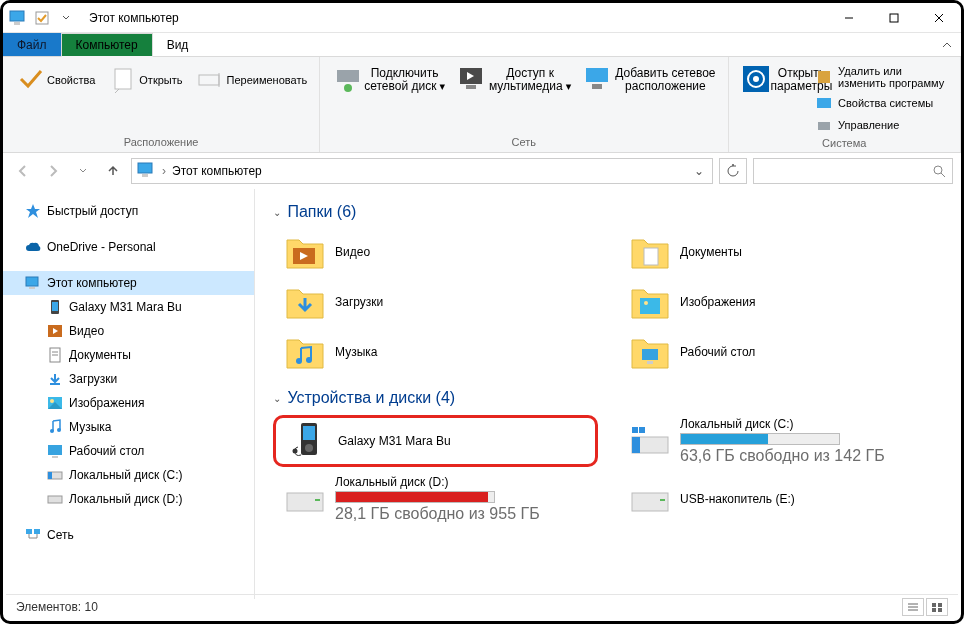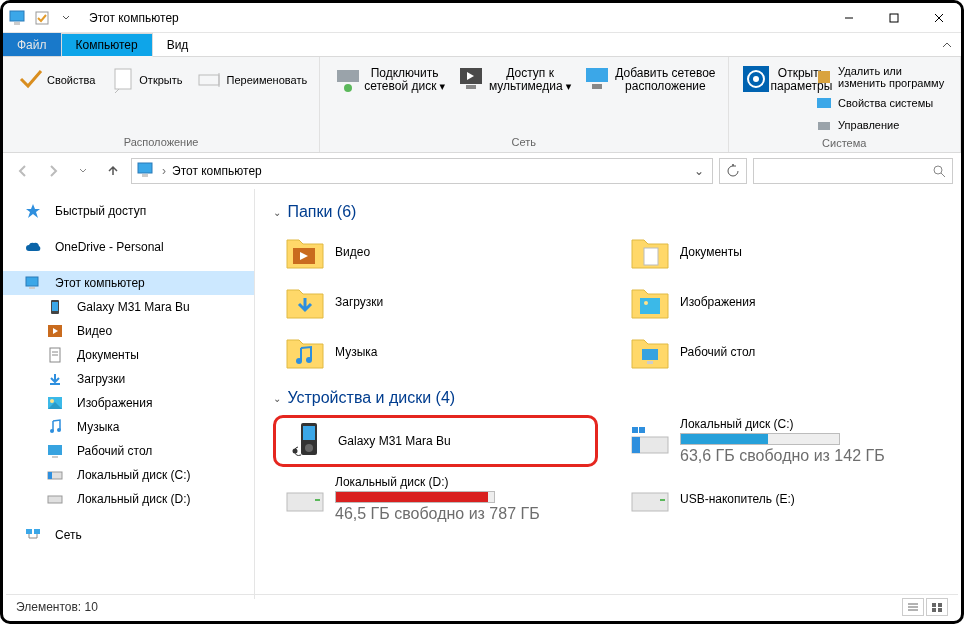--- a/index.html
+++ b/index.html
@@ -9,22 +9,22 @@
 .titlebar { height: 30px; display: flex; align-items: center; background: #fff; border-bottom: 1px solid #e5e5e5; }
 .titlebar .qat { display: flex; align-items: center; gap: 2px; padding: 0 4px; }
 .titlebar .qat-icon { width: 22px; height: 22px; display: flex; align-items: center; justify-content: center; border: 1px solid transparent; }
 .titlebar .title { margin-left: 8px; color: #000; }
 .titlebar .win-controls { margin-left: auto; display: flex; }
 .titlebar .win-btn { width: 45px; height: 30px; display: flex; align-items: center; justify-content: center; color: #000; }
 
 
 .tabs { height: 24px; display: flex; align-items: stretch; background: #fff; border-bottom: 1px solid #dadada; }
 .tabs .tab { padding: 0 14px; display: flex; align-items: center; font-size: 12px; cursor: default; }
-.tabs .tab.file { background: #1979ca; color: #e5e5e5; }
-.tabs .tab.active { background: #0ea5e9; border-top: 1px solid #dadada; border-left: 1px solid #dadada; border-right: 1px solid #dadada; border-bottom: 1px solid #f5f6f7; margin-bottom: -1px; }
+.tabs .tab.file { background: #1979ca; color: #0f172a; }
+.tabs .tab.active { background: #15803d; border-top: 1px solid #dadada; border-left: 1px solid #dadada; border-right: 1px solid #dadada; border-bottom: 1px solid #f5f6f7; margin-bottom: -1px; }
 .tabs .collapse { margin-left: auto; width: 28px; display: flex; align-items: center; justify-content: center; }
 
 
 .ribbon { height: 96px; background: #f5f6f7; border-bottom: 1px solid #dadada; display: flex; }
 .ribbon-group { border-right: 1px solid #e1e1e1; display: flex; flex-direction: column; }
 .ribbon-group .group-body { flex: 1; display: flex; align-items: flex-start; padding: 4px 6px 0 6px; }
 .ribbon-group .group-label { text-align: center; font-size: 11px; color: #666; padding: 2px 0 4px 0; }
 .rbtn-big { display: flex; flex-direction: row; align-items: center; justify-content: flex-start; padding: 2px 6px; min-width: 52px; cursor: default; }
 .rbtn-big .ic { width: 32px; height: 32px; margin-bottom: 2px; display:flex; align-items:center; justify-content:center; }
 .rbtn-big .lbl { font-size: 11px; text-align: center; line-height: 13px; }
@@ -42,21 +42,21 @@
 .addr-box .chev { color: #777; padding: 0 4px; }
 .addr-box .crumb { padding: 0 2px; }
 .addr-box .drop { margin-left: auto; padding: 0 6px; color: #555; }
 .icon-btn { width: 28px; height: 26px; border: 1px solid #ccc; display: flex; align-items: center; justify-content: center; color: #555; }
 .search-box { width: 200px; height: 26px; border: 1px solid #ccc; display: flex; align-items: center; padding: 0 6px; color: #888; }
 .search-box .sicon { margin-left: auto; }
 
 
 .body { display: flex; height: 410px; }
 .navpane { width: 252px; border-right: 1px solid #e5e5e5; padding: 10px 0; overflow: hidden; }
-.nav-item { display: flex; align-items: center; height: 24px; padding-left: 22px; gap: 14px; cursor: default; }
+.nav-item { display: flex; align-items: center; height: 24px; padding-left: 22px; gap: 6px; cursor: default; }
 .nav-item.indent { padding-left: 44px; }
 .nav-item.selected { background: #cce8ff; }
 .nav-item .ic { width: 16px; height: 16px; display:flex; align-items:center; justify-content:center; }
 .nav-spacer { height: 12px; }
 
 .content { flex: 1; padding: 10px 18px; overflow: hidden; }
 .section-header { display: flex; align-items: center; gap: 6px; color: #1a5fb4; margin-bottom: 8px; margin-top: 4px; }
 .section-header .chev { color: #555; font-size: 10px; }
 .section-header .title { color: #003d8f; font-size: 16px; }
 .folder-grid { display: grid; grid-template-columns: 1fr 1fr; gap: 4px 20px; margin-bottom: 14px; }
@@ -528,21 +528,21 @@
             <svg width="40" height="32">
               <rect x="2" y="10" width="36" height="18" fill="#e8e8e8" stroke="#bbb"></rect>
               <rect x="30" y="16" width="5" height="2" fill="#5bb85b"></rect>
             </svg>
           </div>
         <div class="drive-info">
           <span>Локальный диск (D:)</span>
           <div class="drive-bar">
               <div class="fill" style="width:96%;background:#d9201f"></div>
             </div>
-          <span class="drive-str">46,5 ГБ свободно из 787 ГБ</span>
+          <span class="drive-str">28,1 ГБ свободно из 955 ГБ</span>
         </div>
       </div>
       <div class="drive-item">
         <div class="drive-icon">
             <svg width="40" height="32">
               <rect x="2" y="10" width="36" height="18" fill="#e8e8e8" stroke="#bbb"></rect>
               <rect x="30" y="16" width="5" height="2" fill="#5bb85b"></rect>
             </svg>
           </div>
         <div class="drive-info">

